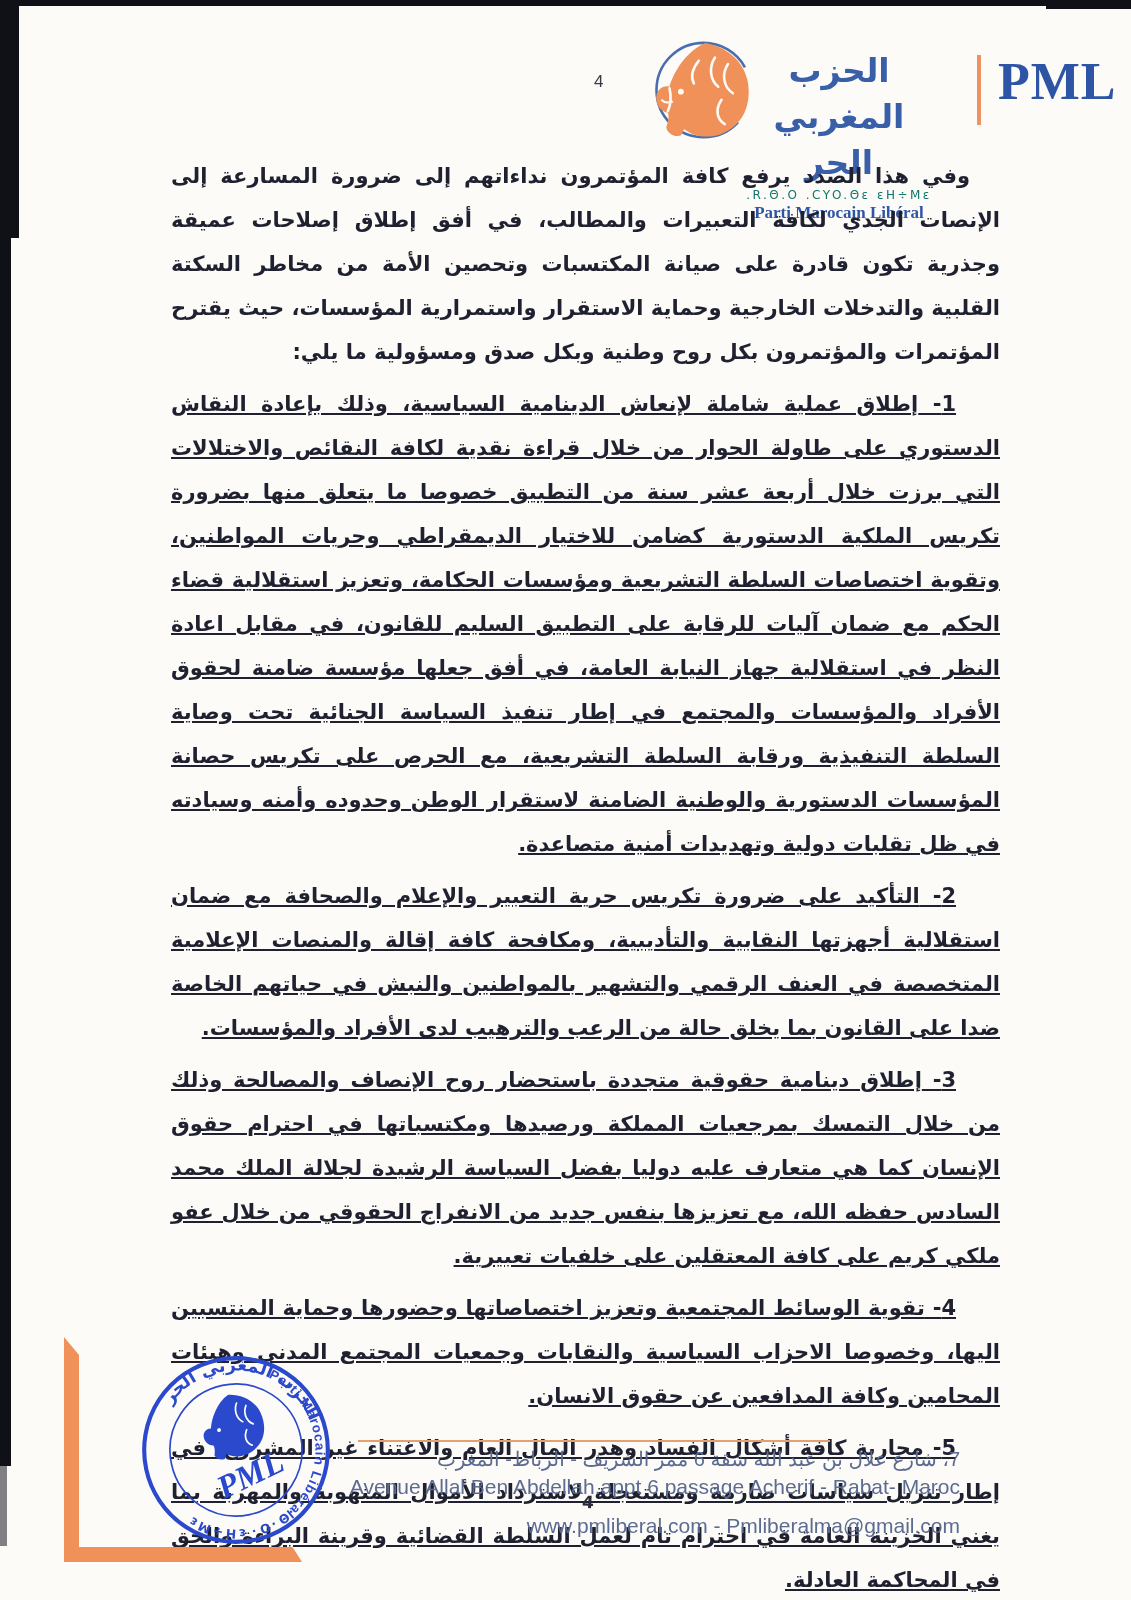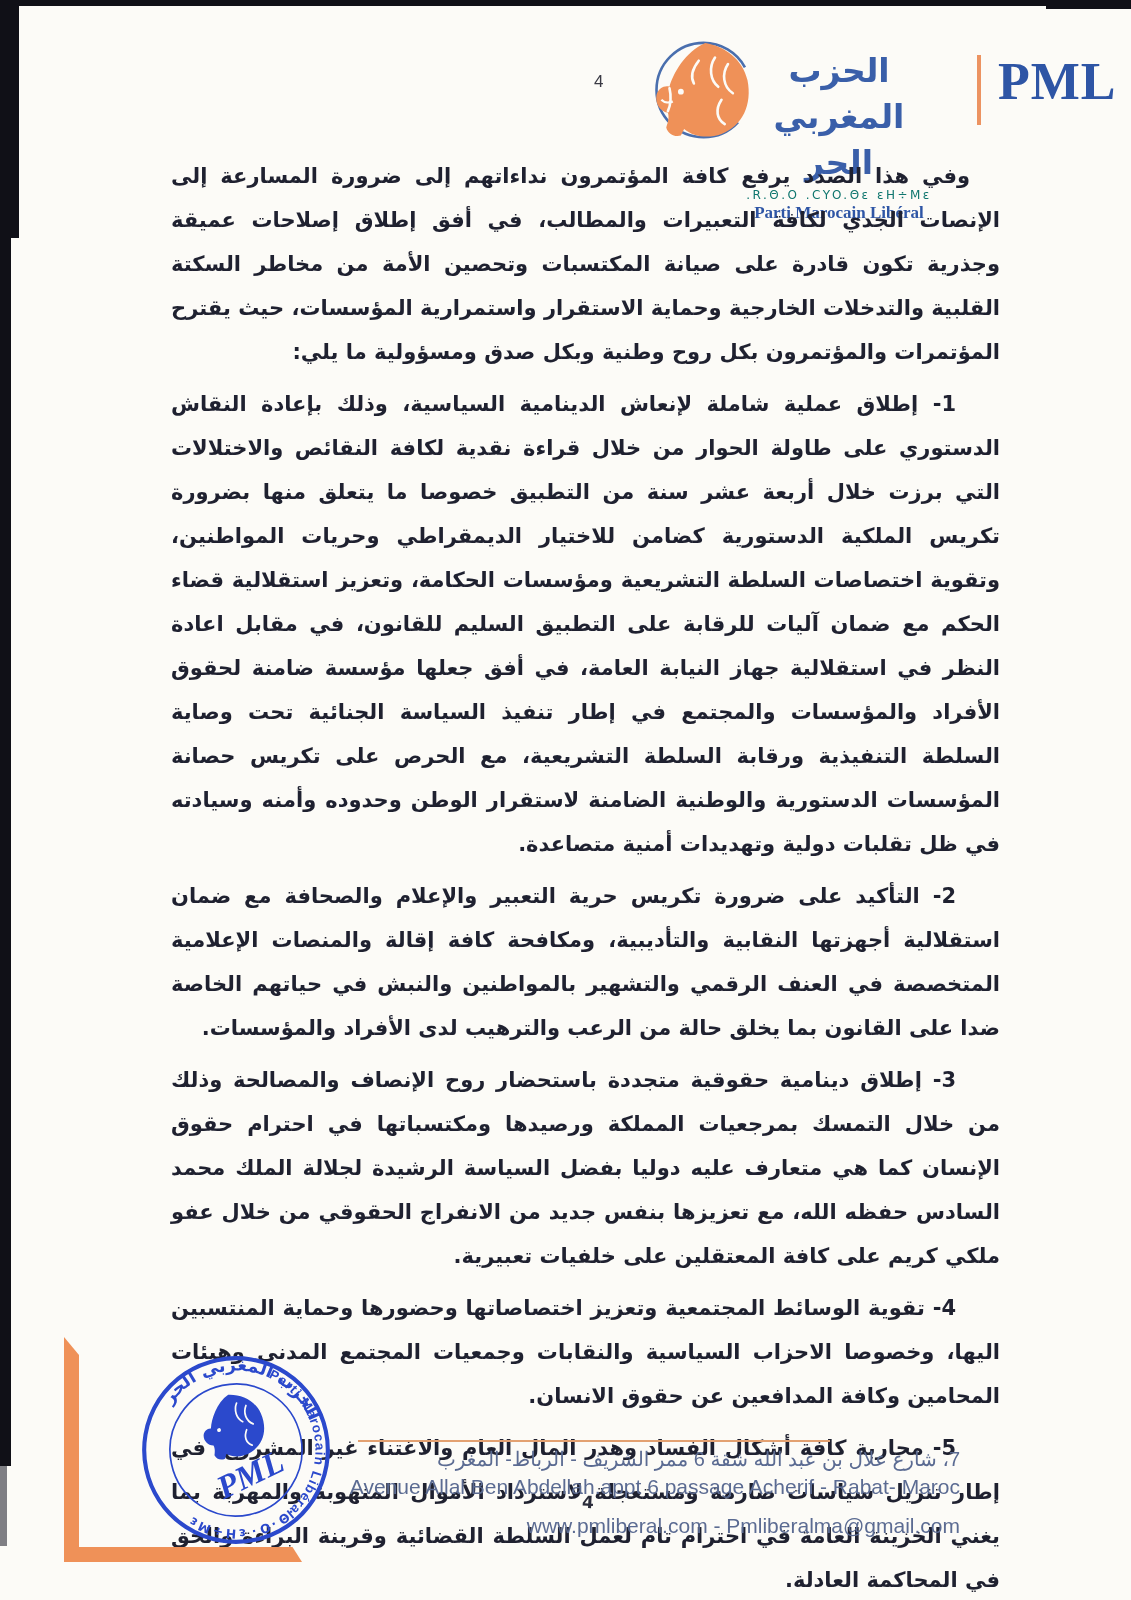--- a/index.html
+++ b/index.html
@@ -31,21 +31,21 @@
 
   
   .body-text{
     position:absolute;left:163px;top:146px;width:845px;
     direction:rtl;text-align:justify;
     font-size:21px;font-weight:bold;color:#1f2130;
     line-height:44px;
   }
   .body-text p{margin:8px;}
   .intro{text-indent:30px;}
-  .item{margin-top:15px;text-indent:44px;}
+  .item{margin-top:15px;text-indent:44px;text-decoration:underline;}
   .item .num{letter-spacing:1px;}
 
   
   .bracket{position:absolute;background:#ef9158;}
   .bracket-v{left:64px;top:1337px;width:15px;height:224px;clip-path:polygon(0 0,100% 8%,100% 100%,0 100%);}
   .bracket-h{left:64px;top:1547px;width:238px;height:15px;clip-path:polygon(0 0,96% 0,100% 100%,0 100%);}
 
   .stamp{position:absolute;left:138px;top:1352px;width:196px;height:196px;transform:rotate(-12deg);}
 
   .footer-rule{position:absolute;left:358px;top:1440px;width:472px;height:2px;background:#e3a171;}

